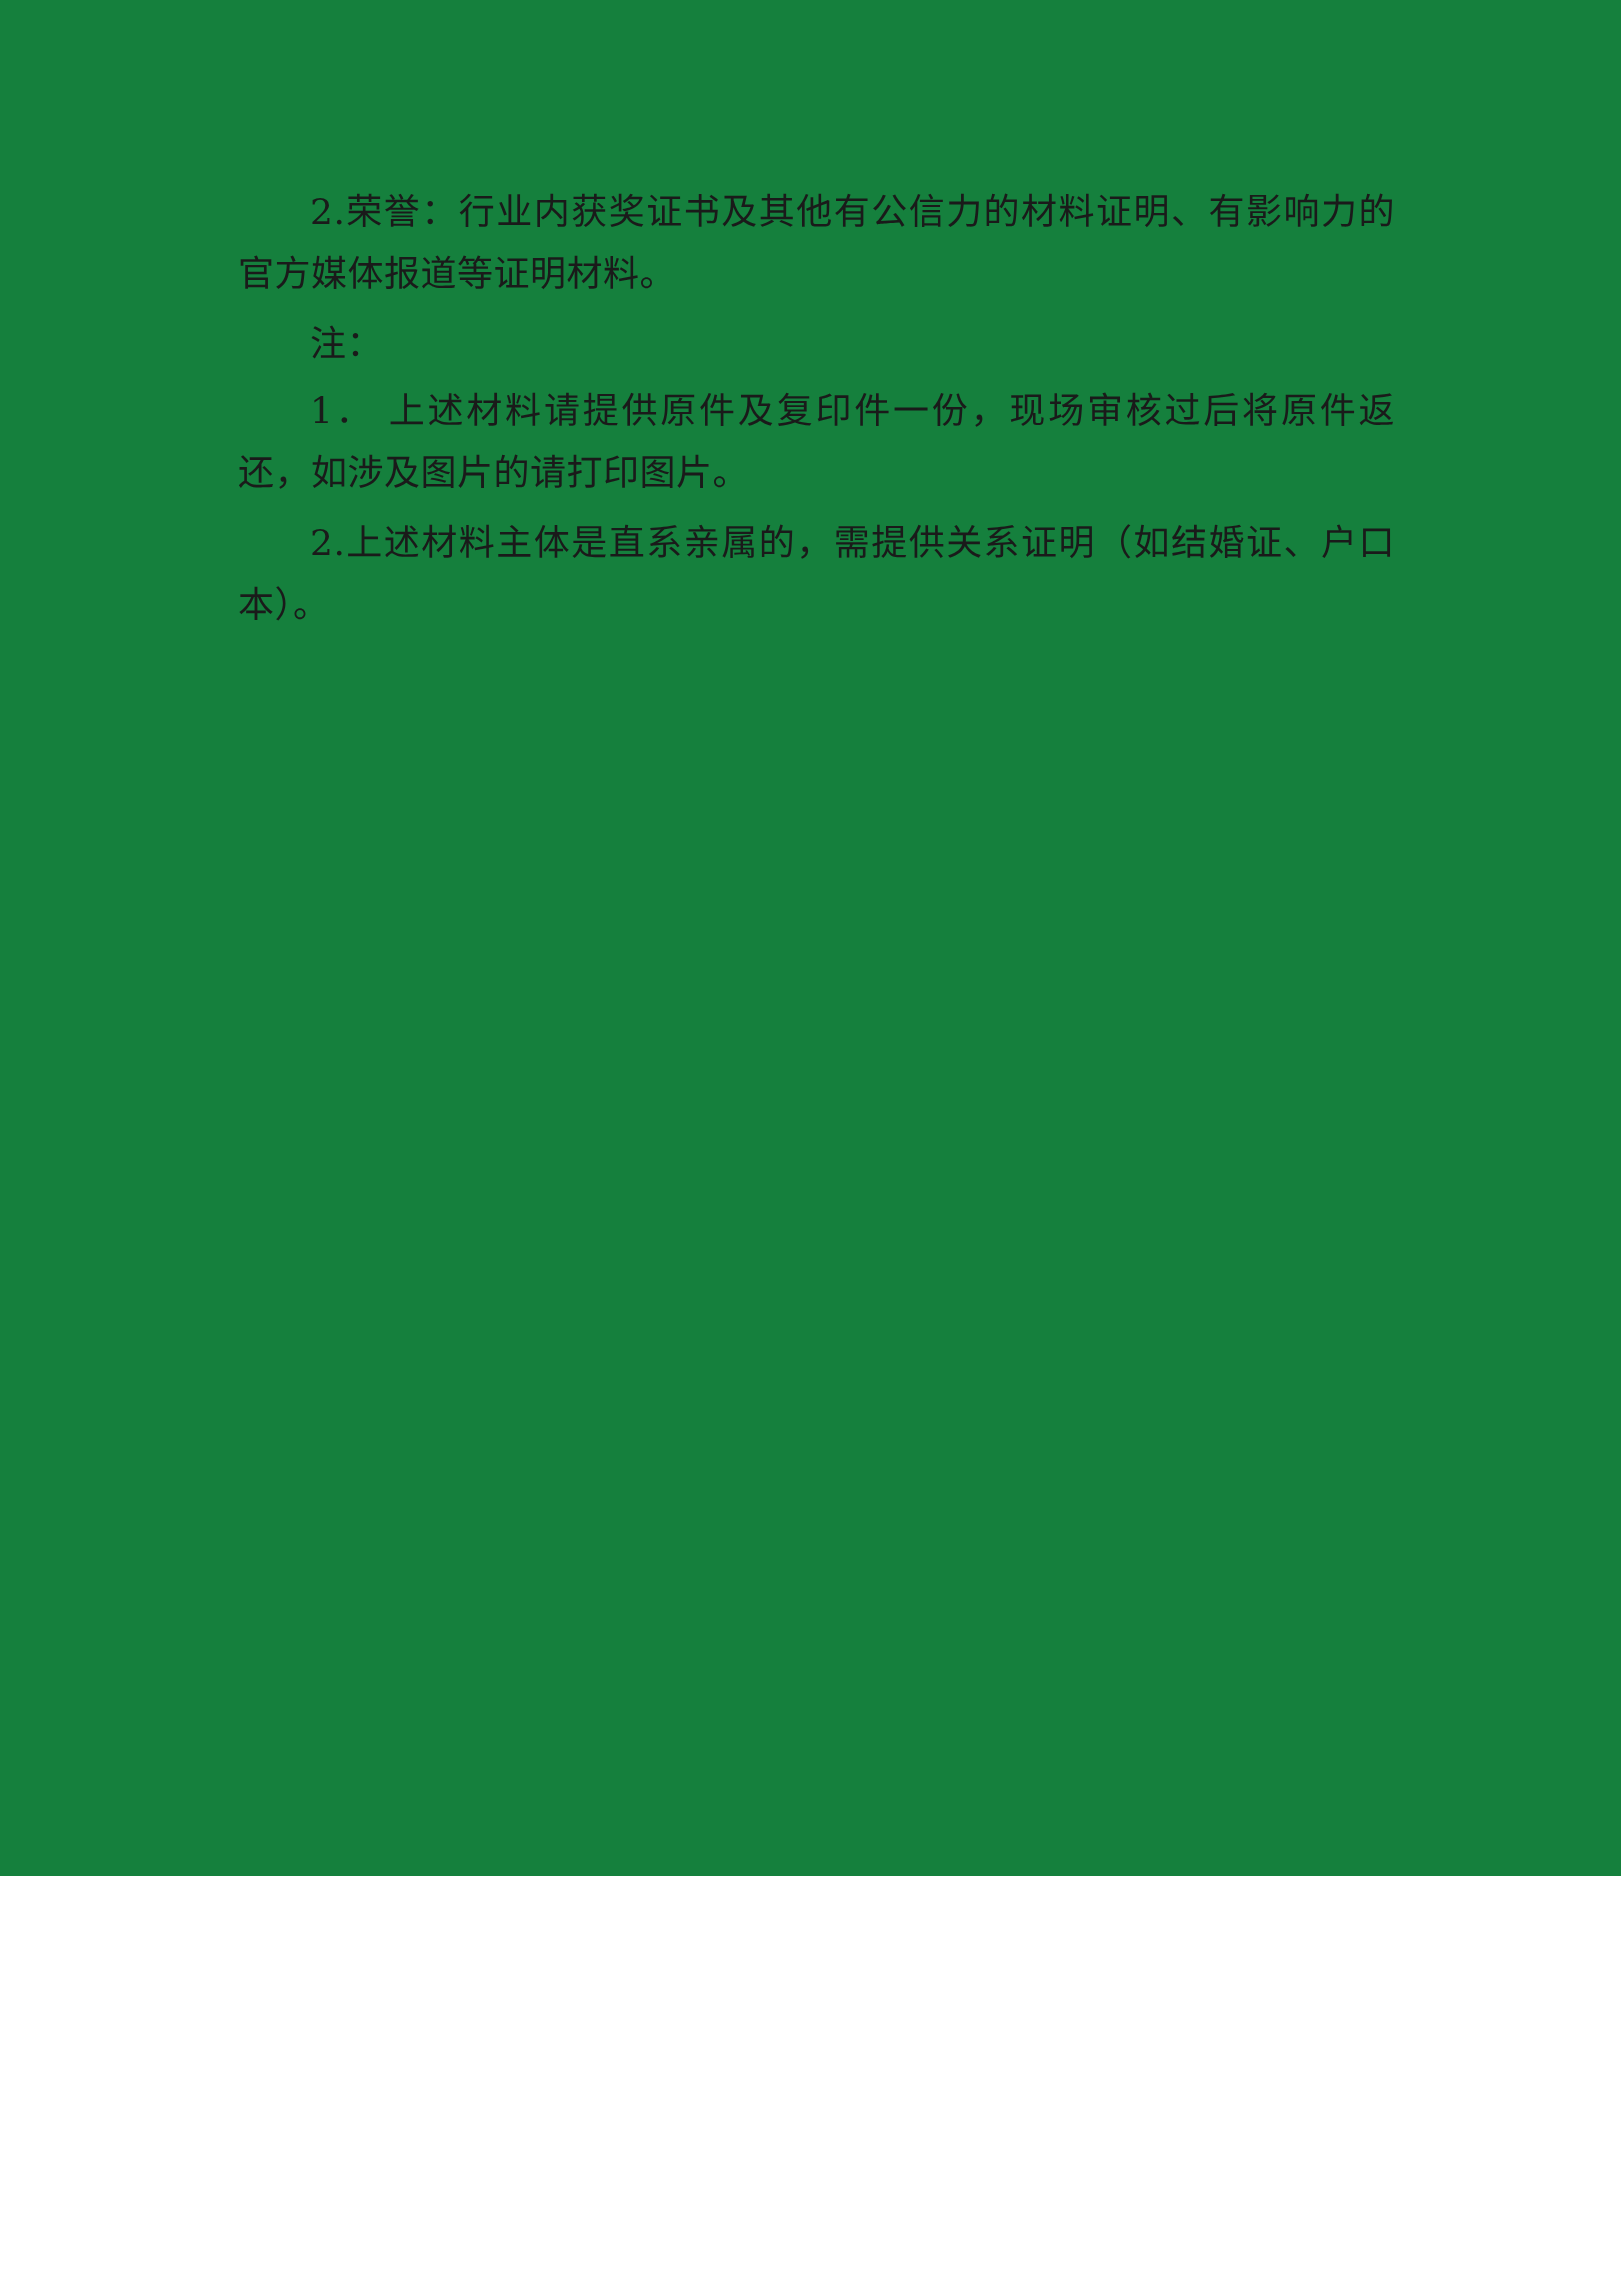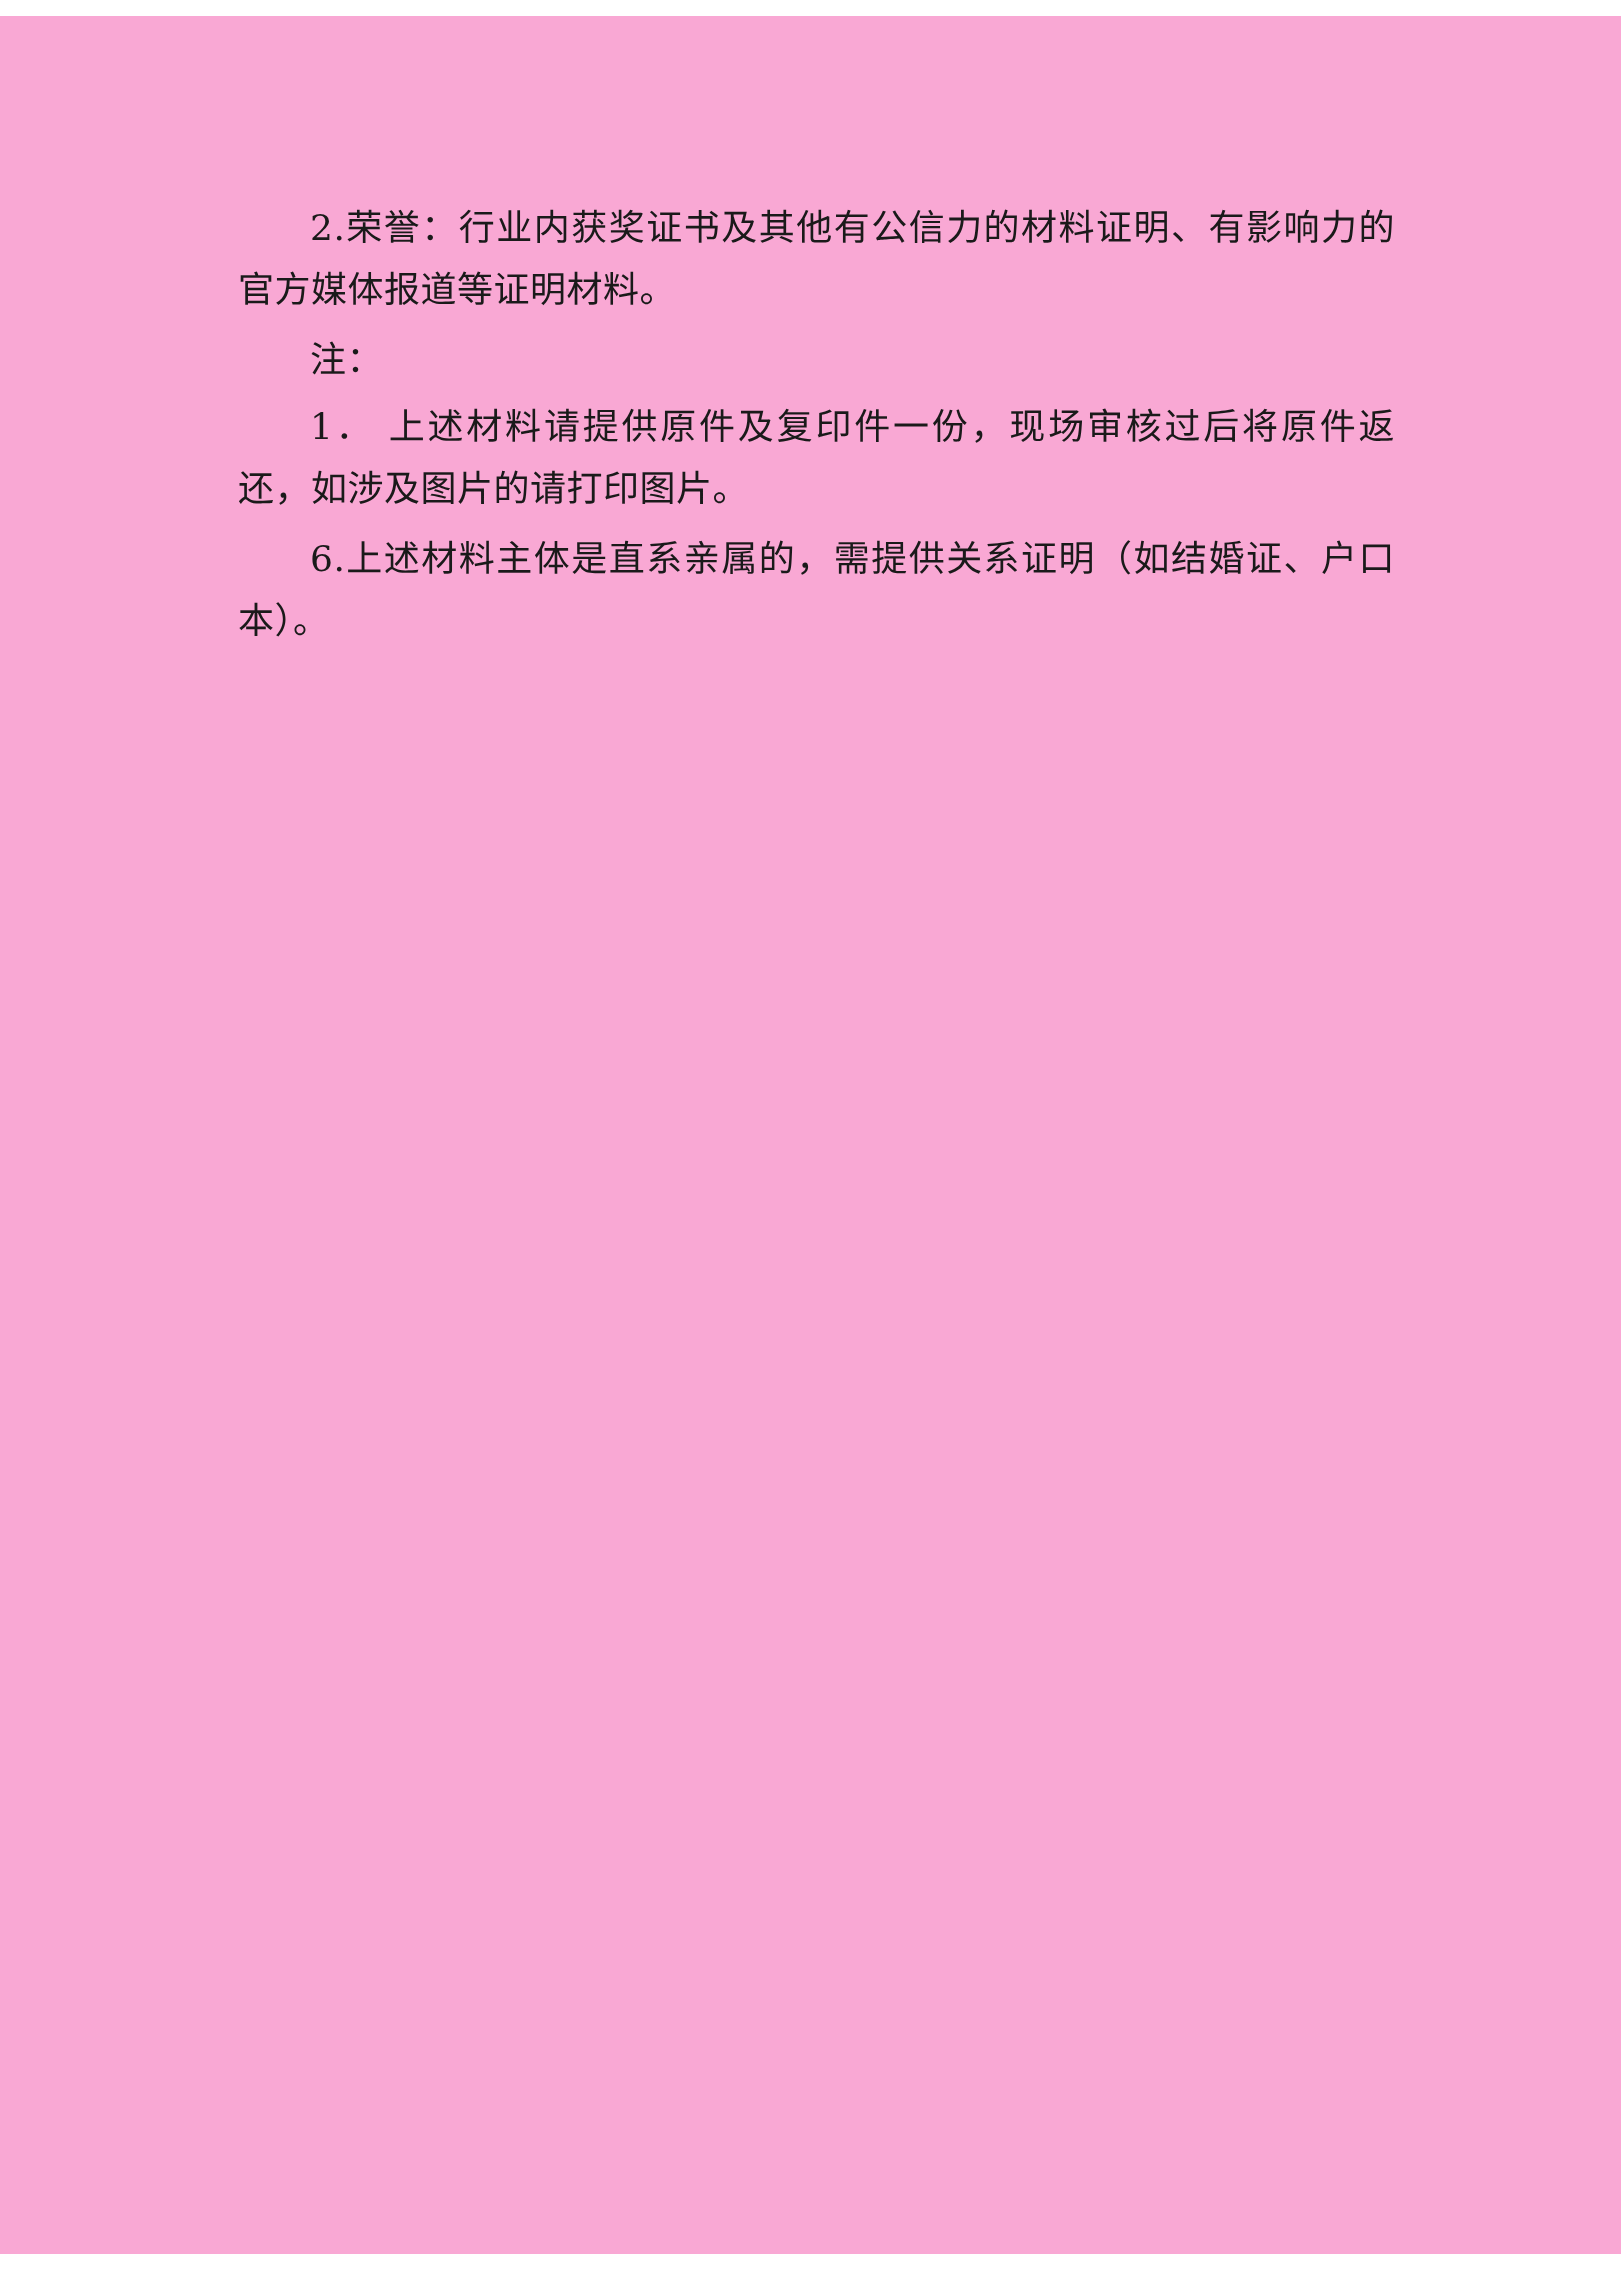--- a/index.html
+++ b/index.html
@@ -4,23 +4,23 @@
 <title>Document</title>
 <style>
   html, body {
     margin: 0;
     padding: 0;
     background: #ffffff;
   }
   .page {
     position: relative;
     width: 1621px;
-    height: 2238px;
-    background: #f9a8d4;
-    margin: 16px auto;
+    height: 1876px;
+    background: #15803d;
+    margin: 0 auto;
     overflow: hidden;
   }
   .content {
     position: absolute;
     left: 238px;
     top: 181px;
     width: 1157px;
   }
   .para {
     font-family: "DejaVu Serif", "Liberation Serif", serif;
@@ -39,16 +39,16 @@
   }
 </style>
 </head>
 <body>
 
 <div class="page">
   <div class="content">
     <p class="para">2.荣誉：行业内获奖证书及其他有公信力的材料证明、有影响力的官方媒体报道等证明材料。</p>
     <p class="para tight">注：</p>
     <p class="para">1． 上述材料请提供原件及复印件一份，现场审核过后将原件返还，如涉及图片的请打印图片。</p>
-    <p class="para">6.上述材料主体是直系亲属的，需提供关系证明（如结婚证、户口本）。</p>
+    <p class="para">2.上述材料主体是直系亲属的，需提供关系证明（如结婚证、户口本）。</p>
   </div>
 </div>
 
 
 </body></html>

